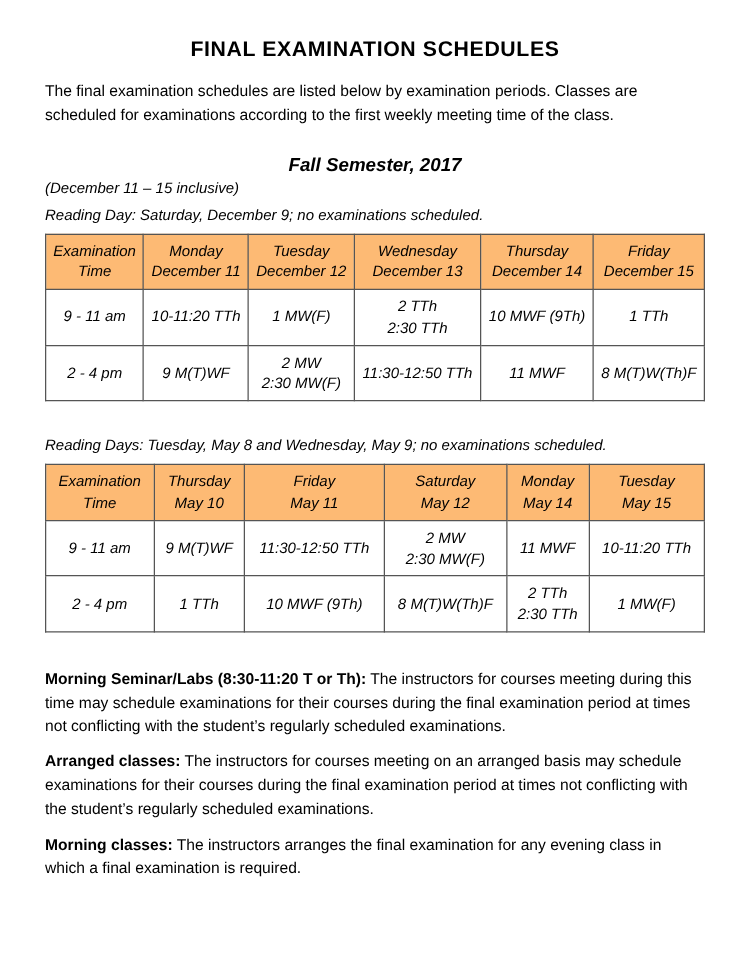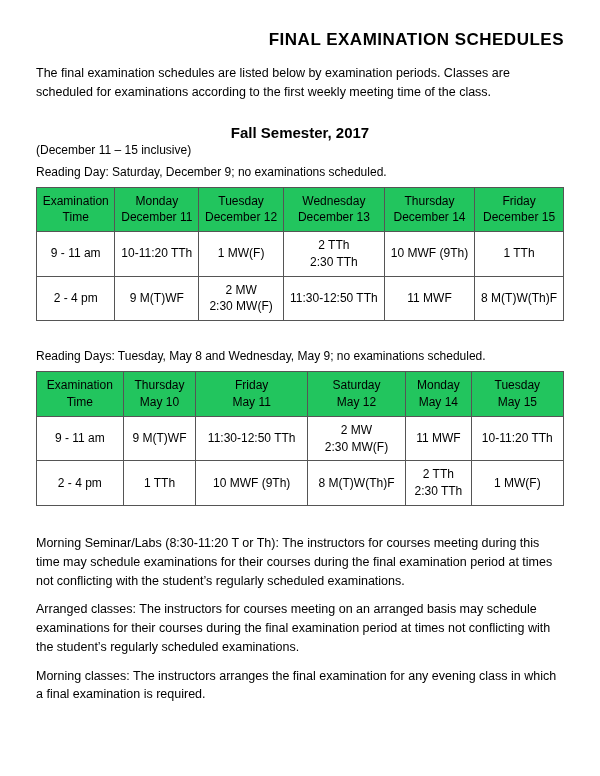--- a/index.html
+++ b/index.html
@@ -6,33 +6,34 @@
     body {
       background: #fff;
       font-family: Arial, Helvetica, sans-serif;
       font-size: 13px;
       color: #000;
       padding: 30px 36px;
       width: 600px;
       min-height: 776px;
     }
     h1 {
-      text-align: right;
+      text-align: center;
       font-size: 17px;
       font-weight: bold;
       margin-bottom: 14px;
       letter-spacing: 0.5px;
     }
     .intro {
       font-size: 12.5px;
       margin-bottom: 22px;
       line-height: 1.5;
     }
     .semester-section {
       margin-bottom: 28px;
+      font-style: italic;
     }
     .semester-title {
       text-align: center;
       font-size: 15px;
       font-weight: bold;
       margin-bottom: 2px;
     }
     .semester-subtitle {
       font-size: 12px;
       margin-bottom: 8px;
@@ -48,32 +49,32 @@
     }
     th, td {
       border: 1px solid #555;
       padding: 5px 4px;
       text-align: center;
       vertical-align: middle;
       line-height: 1.4;
     }
     th {
       font-weight: normal;
-      background: #22c55e;
+      background: #fdba74;
     }
     .notes-section {
       margin-top: 10px;
     }
     .note-item {
       margin-bottom: 10px;
       font-size: 12.5px;
       line-height: 1.5;
     }
     .note-bold {
-      font-weight: normal;
+      font-weight: bold;
     }
   </style>
 </head>
 <body>
 
 <h1>FINAL EXAMINATION SCHEDULES</h1>
 
 <p class="intro">The final examination schedules are listed below by examination periods.  Classes are scheduled for examinations according to the first weekly meeting time of the class.</p>
 
 <div class="semester-section">

